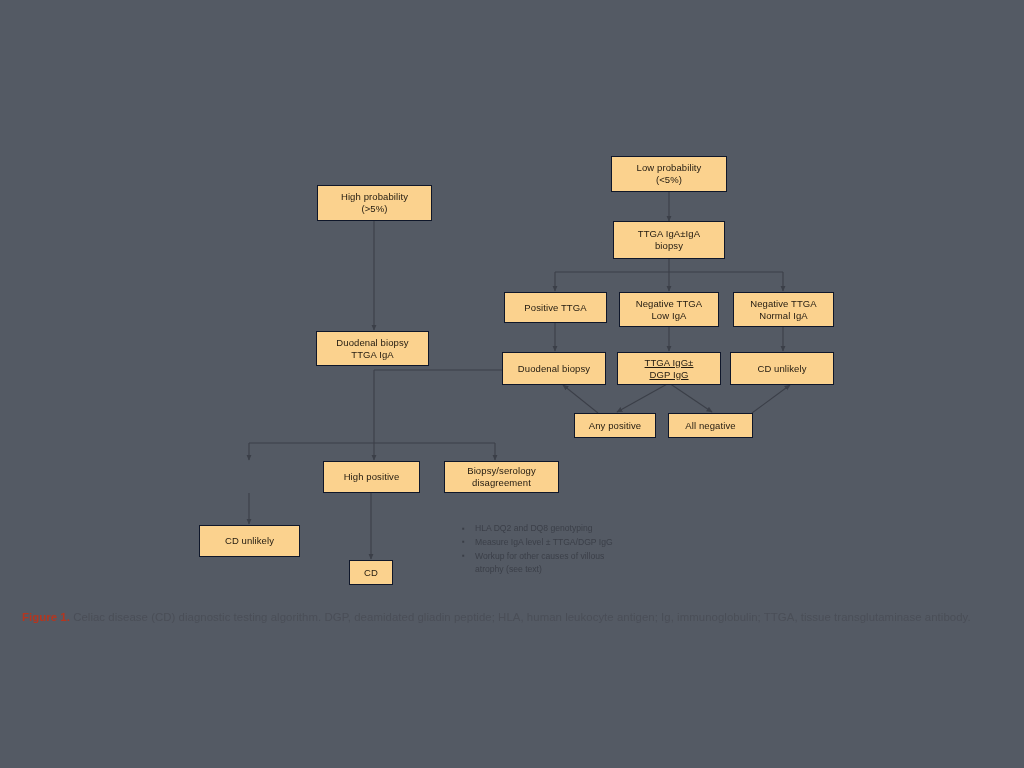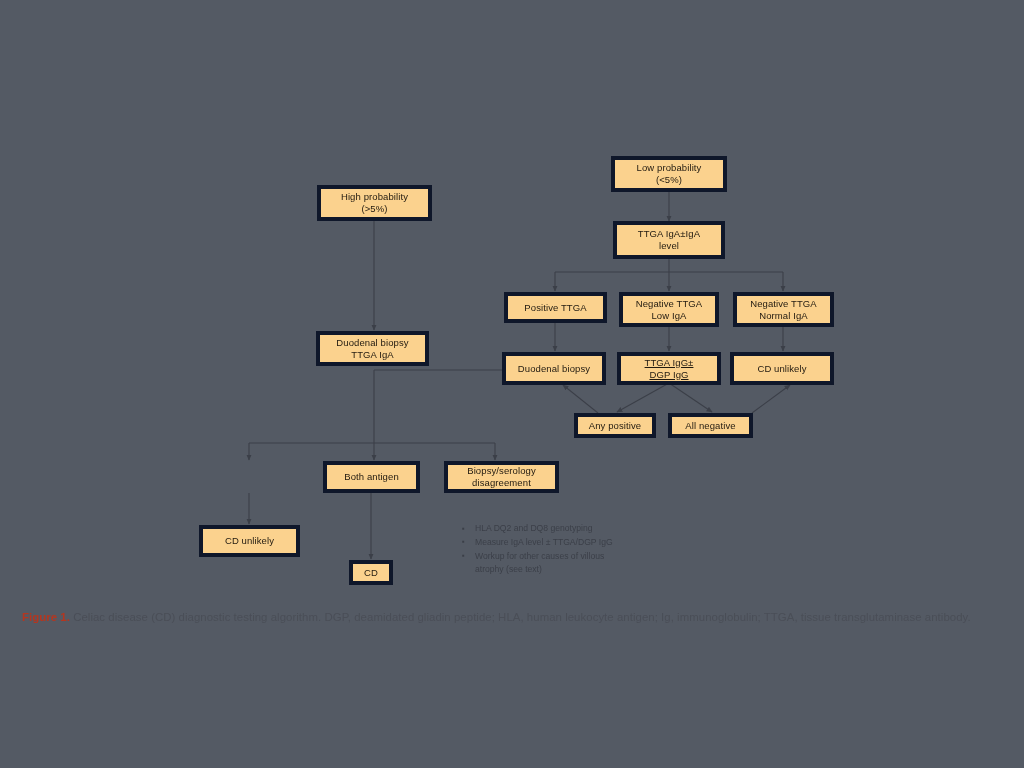--- a/index.html
+++ b/index.html
@@ -24,21 +24,21 @@
     position: absolute;
     left: 0; top: 0;
     width: 1024px;
     height: 768px;
     pointer-events: none;
   }
   .node {
     position: absolute;
     box-sizing: border-box;
     background: #fbd28e;
-    border: 4px solid #0f172a;
+    border: 1px solid #0f172a;
     color: #211a10;
     font-size: 9.5px;
     line-height: 12px;
     display: flex;
     align-items: center;
     justify-content: center;
     text-align: center;
     padding: 2px 3px;
     letter-spacing: 0.1px;
     z-index: 3;
@@ -144,21 +144,21 @@
 (&gt;5%)</span>
   </div>
 
   <div class="node" style="left:611px; top:156px; width:116px; height:36px;">
     <span>Low probability
 (&lt;5%)</span>
   </div>
 
   <div class="node" style="left:613px; top:221px; width:112px; height:38px;">
     <span>TTGA IgA±IgA
-level</span>
+biopsy</span>
   </div>
 
   <div class="node" style="left:504px; top:292px; width:103px; height:31px;">
     <span>Positive TTGA</span>
   </div>
 
   <div class="node" style="left:619px; top:292px; width:100px; height:35px;">
     <span>Negative TTGA
 Low IgA</span>
   </div>
@@ -189,21 +189,21 @@
   <div class="node" style="left:574px; top:413px; width:82px; height:25px;">
     <span>Any positive</span>
   </div>
 
   <div class="node" style="left:668px; top:413px; width:85px; height:25px;">
     <span>All negative</span>
   </div>
 
 
   <div class="node" style="left:323px; top:461px; width:97px; height:32px;">
-    <span>Both antigen</span>
+    <span>High positive</span>
   </div>
 
   <div class="node" style="left:444px; top:461px; width:115px; height:32px;">
     <span>Biopsy/serology
 disagreement</span>
   </div>
 
   <div class="node" style="left:199px; top:525px; width:101px; height:32px;">
     <span>CD unlikely</span>
   </div>

